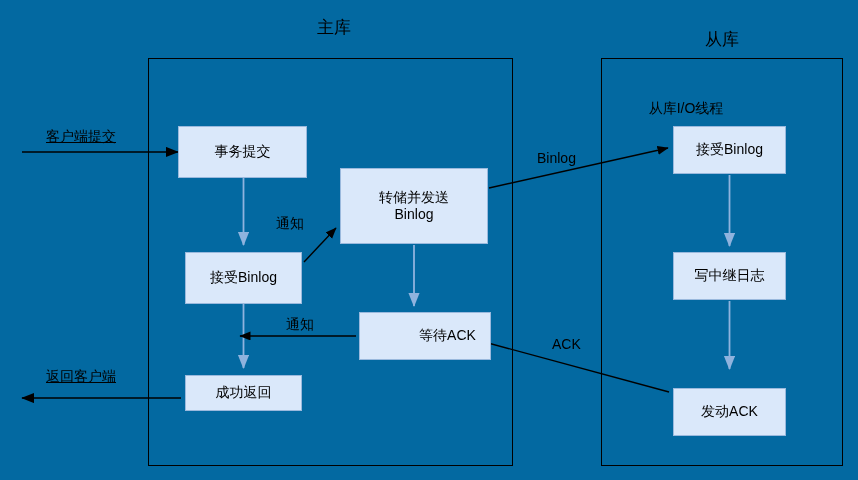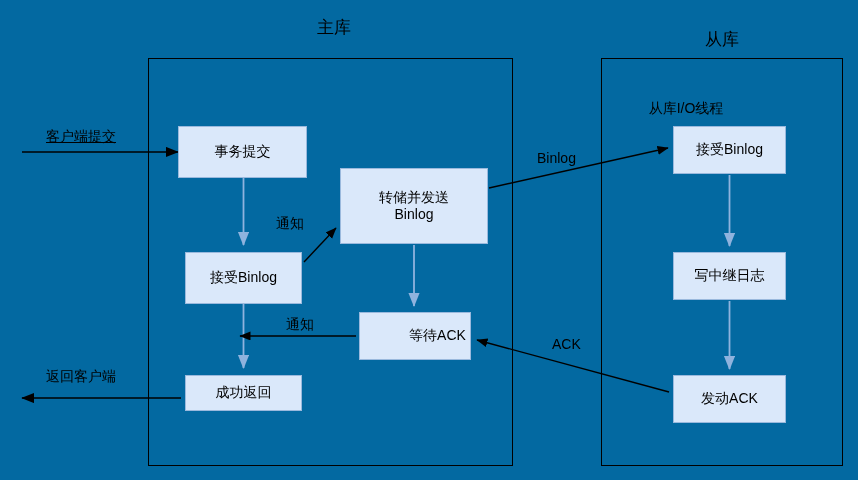--- a/index.html
+++ b/index.html
@@ -116,26 +116,26 @@
     <line x1="356" y1="336" x2="240" y2="336" stroke="#000000" stroke-width="1.4" marker-end="url(#arrow-black)"></line>
 
     <line x1="181" y1="398" x2="22" y2="398" stroke="#000000" stroke-width="1.6" marker-end="url(#arrow-black)"></line>
   </svg>
 
   <div class="node" style="left:178px;top:126px;width:129px;height:52px;">事务提交</div>
   <div class="node" style="left:185px;top:252px;width:117px;height:52px;">接受Binlog</div>
   <div class="node" style="left:185px;top:375px;width:117px;height:36px;">成功返回</div>
   <div class="node" style="left:340px;top:168px;width:148px;height:76px;">转储并发送
 Binlog</div>
-  <div class="node" style="left:359px;top:312px;width:112px;height:48px;padding-left:45px;">等待ACK</div>
+  <div class="node" style="left:359px;top:312px;width:132px;height:48px;padding-left:45px;">等待ACK</div>
   <div class="node" style="left:673px;top:252px;width:113px;height:48px;">写中继日志</div>
   <div class="node" style="left:673px;top:126px;width:113px;height:48px;">接受Binlog</div>
-  <div class="node" style="left:673px;top:375px;width:113px;height:48px;">发动ACK</div>
+  <div class="node" style="left:673px;top:388px;width:113px;height:48px;">发动ACK</div>
 
   <div class="edge-label" style="left:276px;top:215px;">通知</div>
   <div class="edge-label" style="left:286px;top:316px;">通知</div>
   <div class="edge-label" style="left:537px;top:150px;">Binlog</div>
   <div class="edge-label" style="left:540px;top:336px;margin-left:12px;">ACK</div>
 
   <div class="side-label" style="left:46px;top:128px;text-decoration:underline;">客户端提交</div>
-  <div class="side-label" style="left:46px;top:368px;">返回客户端</div>
+  <div class="side-label" style="left:46px;top:368px;text-decoration:underline;">返回客户端</div>
 
 </div>
 
 </body></html>

